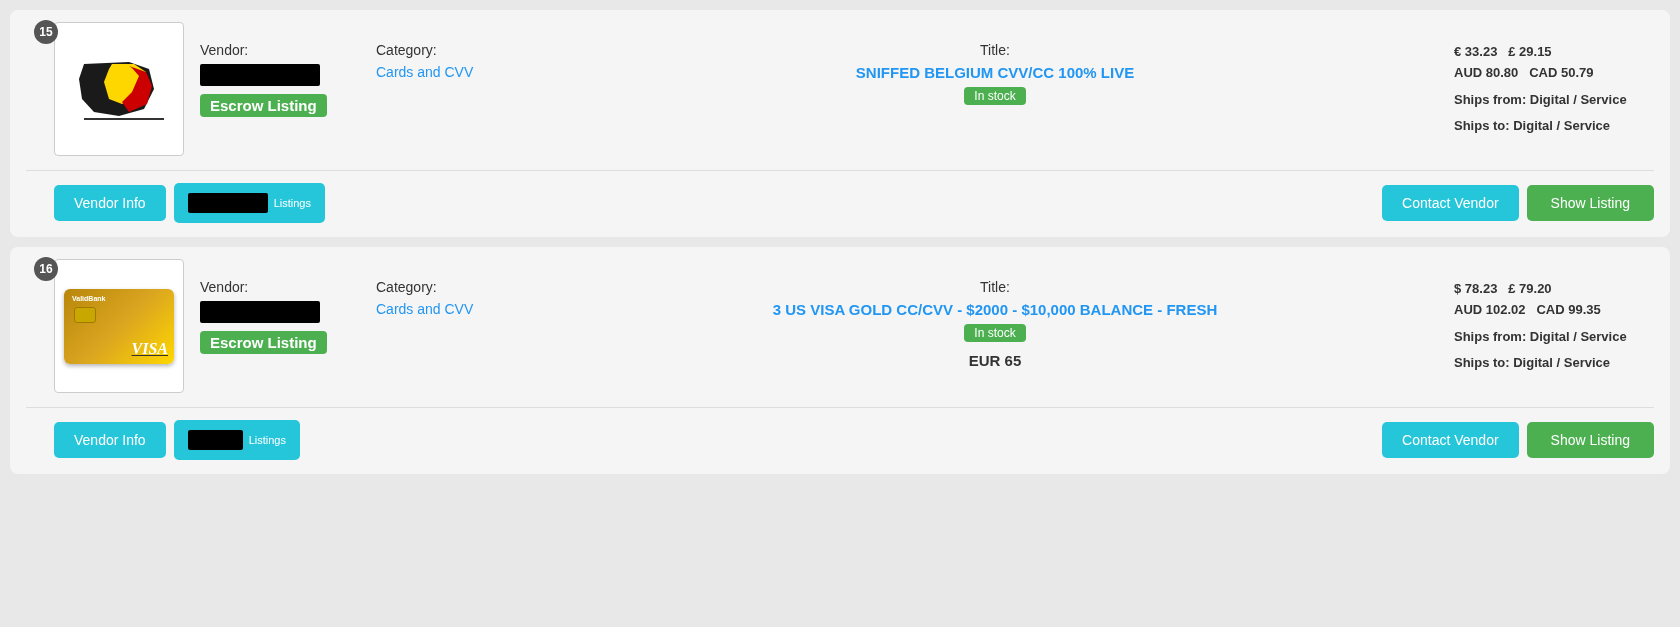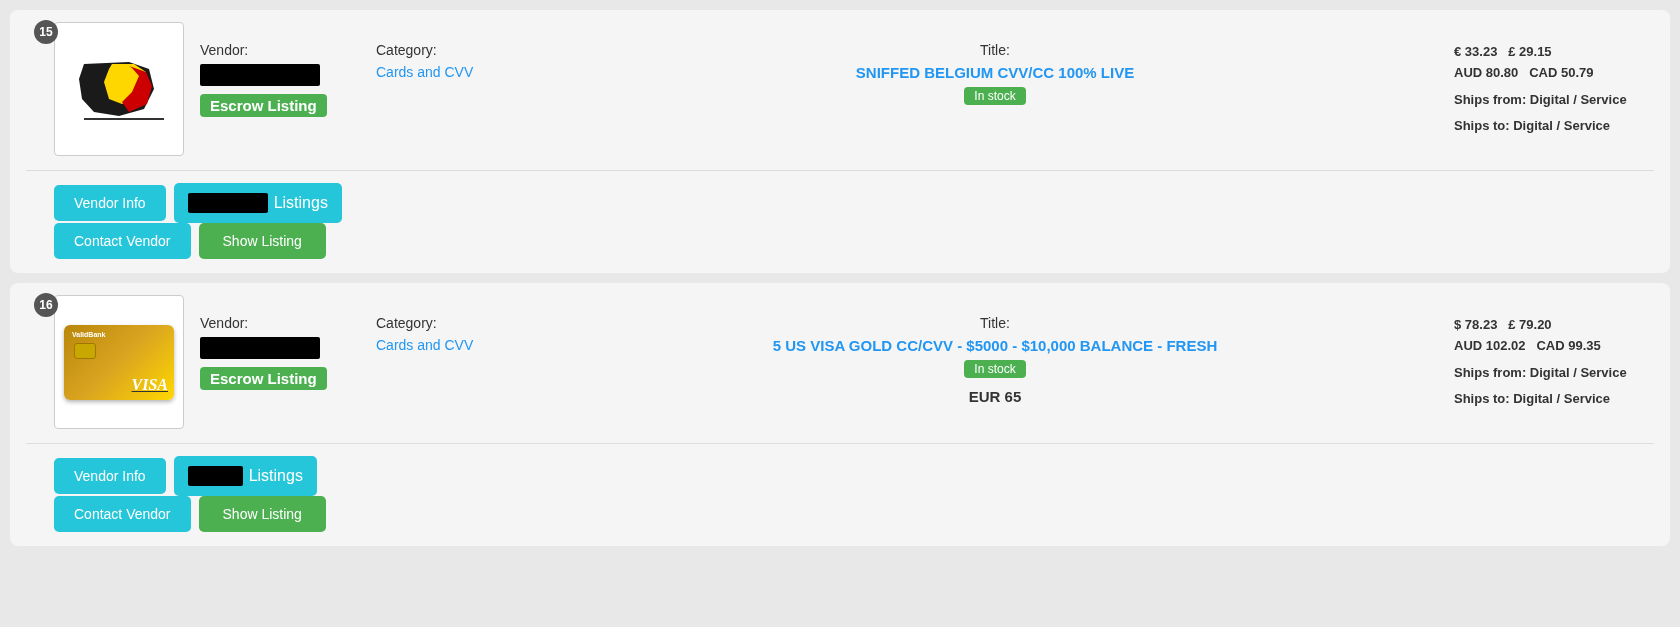--- a/index.html
+++ b/index.html
@@ -124,25 +124,25 @@
       font-size: 13px;
       color: #333;
     }
     .ships-info {
       font-size: 13px;
       color: #333;
       margin-top: 6px;
     }
     .listing-actions-row {
       display: flex;
+      align-items: center;
       justify-content: space-between;
       padding-left: 28px;
       border-top: 1px solid #ddd;
       padding-top: 12px;
-      flex-direction: column;
     }
     .actions-left {
       display: flex;
       gap: 8px;
       align-items: center;
     }
     .actions-right {
       display: flex;
       gap: 8px;
       align-items: center;
@@ -166,21 +166,21 @@
       font-size: 14px;
       cursor: pointer;
       font-weight: 500;
     }
     .btn-listings {
       background: #26c6da;
       color: #fff;
       border: none;
       padding: 10px 14px;
       border-radius: 5px;
-      font-size: 16px;
+      font-size: 11px;
       cursor: pointer;
       font-weight: 500;
       display: flex;
       align-items: center;
       gap: 6px;
     }
     .btn-listings-redacted {
       background: #000;
       height: 20px;
       width: 80px;
@@ -323,21 +323,21 @@
         <span class="escrow-badge">Escrow Listing</span>
       </div>
 
       <div class="listing-category-col">
         <div class="label-text">Category:</div>
         <a class="category-link" href="#">Cards and CVV</a>
       </div>
 
       <div class="listing-title-col">
         <div class="label-text">Title:</div>
-        <a class="title-link" href="#">5 US VISA GOLD CC/CVV - $5000 - $10,000 BALANCE - FRESH</a>
+        <a class="title-link" href="#">3 US VISA GOLD CC/CVV - $2000 - $10,000 BALANCE - FRESH</a>
         <div>
           <span class="in-stock-badge">In stock</span>
         </div>
         <div class="price-usd">EUR 65</div>
       </div>
 
       <div class="listing-price-col">
         <div class="price-conversions">
           <span>$ 78.23</span>
           &nbsp;

